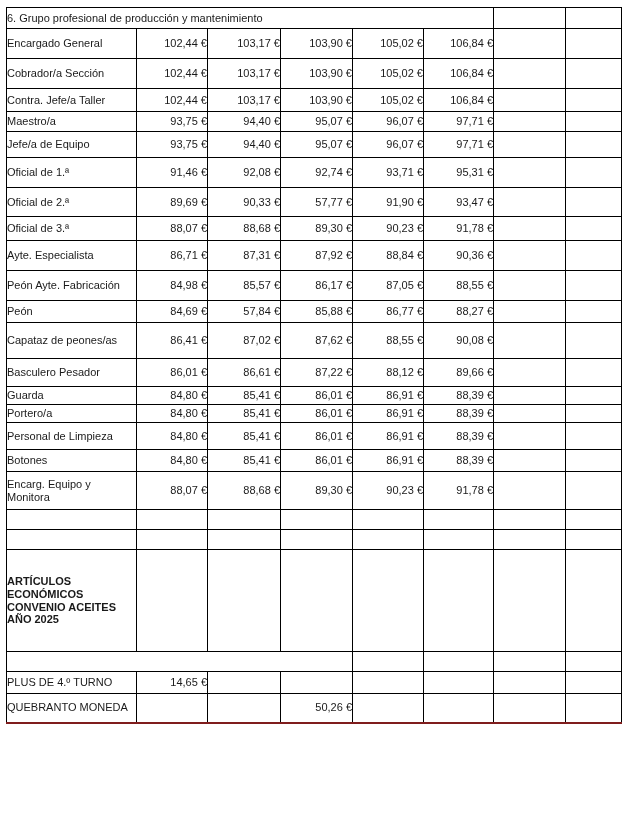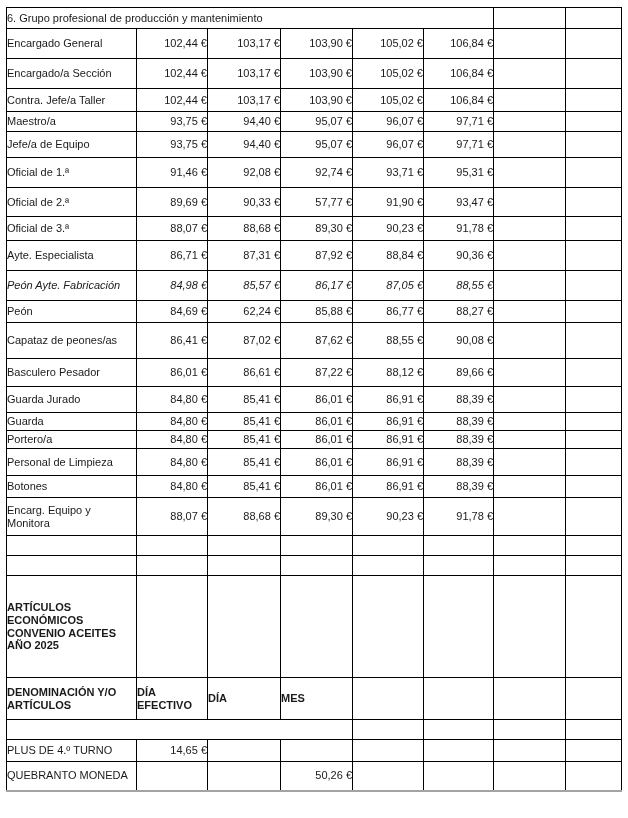--- a/index.html
+++ b/index.html
@@ -8,21 +8,21 @@
     background: #ffffff;
     font-family: "Liberation Sans", sans-serif;
     color: #1a1a1a;
     overflow: hidden;
   }
   .sheet { position: absolute; left: 6px; top: 7px; }
   table.grid {
     border-collapse: collapse;
     table-layout: fixed;
     width: 615px;
-    border-bottom: 2px solid #a3a3a3;
+    border-bottom: 2px solid #7f1d1d;
   }
   table.grid td {
     border: 1px solid #000;
     font-size: 11px;
     line-height: 1.18;
     vertical-align: middle;
     padding: 0;
     overflow: hidden;
     white-space: normal;
     word-wrap: break-word;
@@ -72,21 +72,21 @@
     <td class="lbl">Encargado General</td>
     <td class="val">102,44 €</td>
     <td class="val">103,17 €</td>
     <td class="val">103,90 €</td>
     <td class="val">105,02 €</td>
     <td class="val">106,84 €</td>
     <td class="empty"></td>
     <td class="empty"></td>
   </tr>
         <tr style="height: 30px;">
-    <td class="lbl">Encargado/a Sección</td>
+    <td class="lbl">Cobrador/a Sección</td>
     <td class="val">102,44 €</td>
     <td class="val">103,17 €</td>
     <td class="val">103,90 €</td>
     <td class="val">105,02 €</td>
     <td class="val">106,84 €</td>
     <td class="empty"></td>
     <td class="empty"></td>
   </tr>
         <tr style="height: 23px;">
     <td class="lbl">Contra. Jefe/a Taller</td>
@@ -151,34 +151,34 @@
         <tr style="height: 30px; padding-left: 27px;">
     <td class="lbl">Ayte. Especialista</td>
     <td class="val">86,71 €</td>
     <td class="val">87,31 €</td>
     <td class="val">87,92 €</td>
     <td class="val">88,84 €</td>
     <td class="val">90,36 €</td>
     <td class="empty"></td>
     <td class="empty"></td>
   </tr>
-        <tr style="height: 30px; font-style: italic;">
+        <tr style="height: 30px;">
     <td class="lbl ind">Peón Ayte. Fabricación</td>
     <td class="val">84,98 €</td>
     <td class="val">85,57 €</td>
     <td class="val">86,17 €</td>
     <td class="val">87,05 €</td>
     <td class="val">88,55 €</td>
     <td class="empty"></td>
     <td class="empty"></td>
   </tr>
         <tr style="height: 22px;">
     <td class="lbl ind">Peón</td>
     <td class="val">84,69 €</td>
-    <td class="val">62,24 €</td>
+    <td class="val">57,84 €</td>
     <td class="val">85,88 €</td>
     <td class="val">86,77 €</td>
     <td class="val">88,27 €</td>
     <td class="empty"></td>
     <td class="empty"></td>
   </tr>
         <tr style="height: 36px;">
     <td class="lbl">Capataz de peones/as</td>
     <td class="val">86,41 €</td>
     <td class="val">87,02 €</td>
@@ -191,30 +191,20 @@
         <tr style="height: 28px;">
     <td class="lbl">Basculero Pesador</td>
     <td class="val">86,01 €</td>
     <td class="val">86,61 €</td>
     <td class="val">87,22 €</td>
     <td class="val">88,12 €</td>
     <td class="val">89,66 €</td>
     <td class="empty"></td>
     <td class="empty"></td>
   </tr>
-        <tr style="height: 26px;">
-    <td class="lbl">Guarda Jurado</td>
-    <td class="val">84,80 €</td>
-    <td class="val">85,41 €</td>
-    <td class="val">86,01 €</td>
-    <td class="val">86,91 €</td>
-    <td class="val">88,39 €</td>
-    <td class="empty"></td>
-    <td class="empty"></td>
-  </tr>
         <tr style="height: 18px;">
     <td class="lbl">Guarda</td>
     <td class="val">84,80 €</td>
     <td class="val">85,41 €</td>
     <td class="val">86,01 €</td>
     <td class="val">86,91 €</td>
     <td class="val">88,39 €</td>
     <td class="empty"></td>
     <td class="empty"></td>
   </tr>
@@ -286,30 +276,20 @@
         <td class="sec-title">ARTÍCULOS ECONÓMICOS CONVENIO ACEITES AÑO 2025</td>
         <td class="empty"></td>
           <td class="empty"></td>
           <td class="empty"></td>
           <td class="empty"></td>
           <td class="empty"></td>
           <td class="empty"></td>
           <td class="empty"></td>
       </tr>
 
-      <tr style="height:42px">
-        <td class="colhead">DENOMINACIÓN Y/O ARTÍCULOS</td>
-        <td class="colhead">DÍA EFECTIVO</td>
-        <td class="colhead">DÍA</td>
-        <td class="colhead">MES</td>
-        <td class="empty"></td>
-          <td class="empty"></td>
-          <td class="empty"></td>
-          <td class="empty"></td>
-      </tr>
 
       <tr style="height:20px">
         <td class="empty" colspan="4"></td>
         <td class="empty"></td>
           <td class="empty"></td>
           <td class="empty"></td>
           <td class="empty"></td>
       </tr>
 
       <tr style="height:22px">

